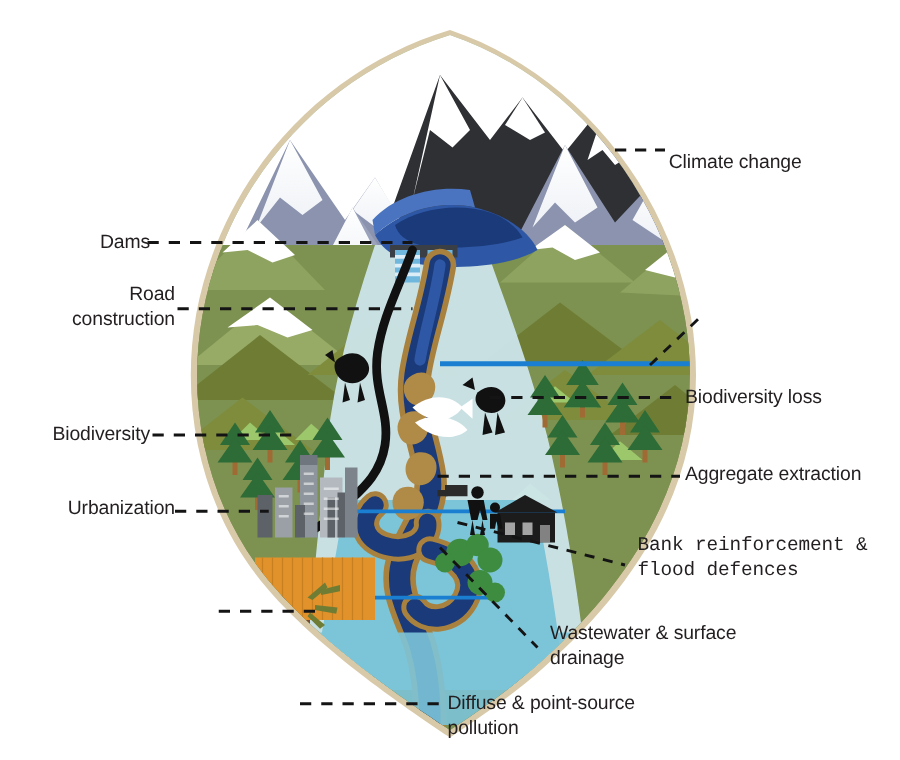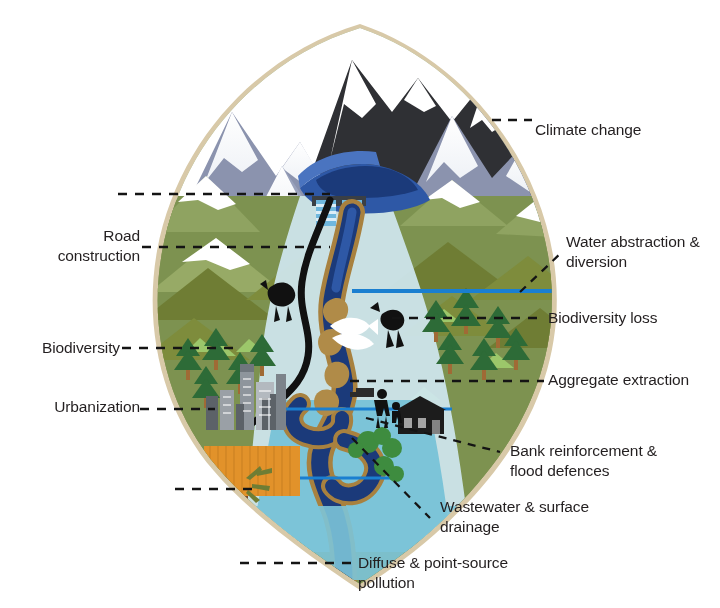--- a/index.html
+++ b/index.html
@@ -28,21 +28,21 @@
 
   
   #lab-climate-change      {left:535px; top:110px;margin-top:10px;}
   #lab-dams                {left:0px;   top:184px; width:120px;}
   #lab-road-construction   {left:0px;   top:226px; width:140px;}
   #lab-water-abstraction   {left:566px; top:232px; width:152px;}
   #lab-biodiversity-loss   {left:548px; top:308px;}
   #lab-deforestation       {left:0px;   top:338px; width:120px;}
   #lab-aggregate-extraction{left:548px; top:370px;}
   #lab-urbanization        {left:0px;   top:397px; width:140px;}
-  #lab-bank-reinforcement  {left:510px; top:441px; width:205px;}
+  #lab-bank-reinforcement  {left:510px; top:426px; width:205px;font-family:Liberation Mono, monospace;}
   #lab-agricultural        {left:0px;   top:478px; width:170px;}
   #lab-wastewater          {left:440px; top:497px; width:180px;}
   #lab-diffuse-pollution   {left:358px; top:553px; width:230px;}
 </style>
 </head>
 <body>
 
 <div id="stage">
 
   <svg id="art" viewBox="0 0 720 608" aria-hidden="true">
@@ -414,26 +414,25 @@
       <line x1="140" y1="409" x2="215" y2="409" stroke-dasharray="9 8"></line>
       <line x1="366" y1="418" x2="500" y2="452" stroke-dasharray="8 7"></line>
       <line x1="175" y1="489" x2="254" y2="489" stroke-dasharray="9 8"></line>
       <line x1="352" y1="438" x2="430" y2="518" stroke-dasharray="8 7"></line>
       <line x1="240" y1="563" x2="354" y2="563" stroke-dasharray="9 8"></line>
     </g>
   </svg>
 
   <div class="label r" id="lab-climate-change">Climate change</div>
 
+  <div class="label l" id="lab-dams">Dams</div>
 
   <div class="label l" id="lab-road-construction">Road
 construction</div>
 
-  <div class="label r" id="lab-water-abstraction">Water abstraction &amp;
-diversion</div>
 
   <div class="label r" id="lab-biodiversity-loss">Biodiversity loss</div>
 
   <div class="label l" id="lab-deforestation">Biodiversity</div>
 
   <div class="label r" id="lab-aggregate-extraction">Aggregate extraction</div>
 
   <div class="label l" id="lab-urbanization">Urbanization</div>
 
   <div class="label r" id="lab-bank-reinforcement">Bank reinforcement &amp;

